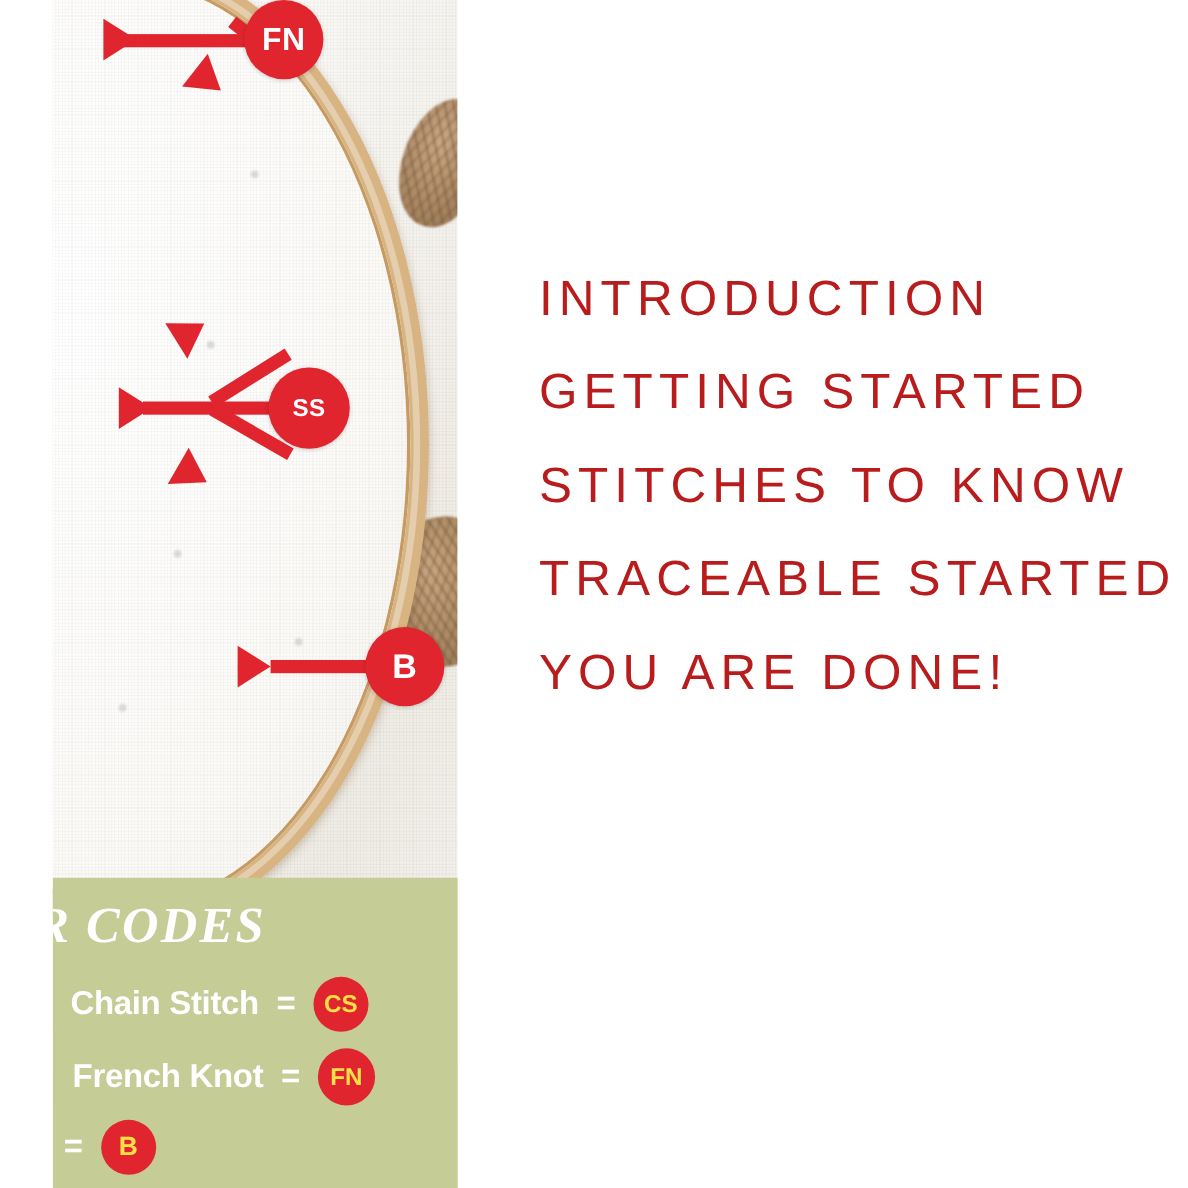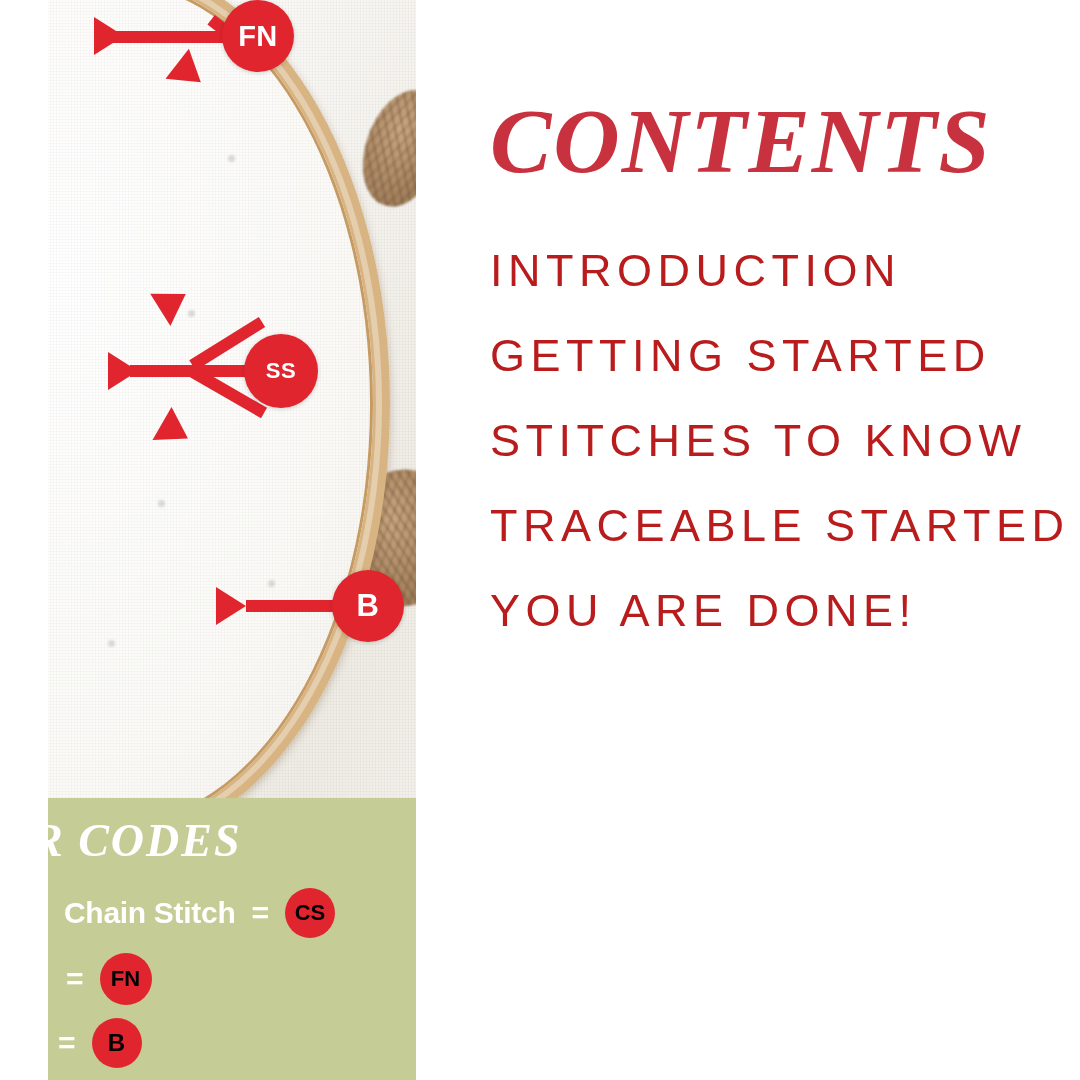--- a/index.html
+++ b/index.html
@@ -156,21 +156,21 @@
     font-weight:bold;
     font-size:30px; color:#ffffff;
     letter-spacing:-.3px;
   }
   .code-eq {
     font-family:"Liberation Sans", sans-serif;
     font-weight:bold; font-size:30px; color:#ffffff;
   }
   .code-badge {
     border-radius:50%;
-    background:#e0252e; color:#000000;
+    background:#e0252e; color:#fde047;
     display:flex; align-items:center; justify-content:center;
     font-family:"Liberation Sans", sans-serif;
     font-weight:bold;
   }
   .row-1 { left:16px; top:90px; }
   .row-1 .code-badge { width:50px; height:50px; font-size:22px; }
   .row-2 { left:18px; top:155px; }
   .row-2 .code-badge { width:52px; height:52px; font-size:22px; }
   .row-3 { left:-6px; top:220px; }
   .row-3 .code-badge { width:50px; height:50px; font-size:24px; }
@@ -275,34 +275,34 @@
     <div class="codes-panel">
       <div class="codes-title">R CODES</div>
 
       <div class="code-row row-1">
         <span class="code-label">Chain Stitch</span>
         <span class="code-eq">=</span>
         <span class="code-badge">CS</span>
       </div>
 
       <div class="code-row row-2">
+        <span class="code-label">French Knot</span>
         <span class="code-eq">=</span>
         <span class="code-badge">FN</span>
       </div>
 
       <div class="code-row row-3">
         <span class="code-label"></span>
         <span class="code-eq">=</span>
         <span class="code-badge">B</span>
       </div>
     </div>
   </div>
 
   <div class="contents-col">
-    <h1 class="contents-title">CONTENTS</h1>
 
     <ul class="contents-list">
       <li>INTRODUCTION</li>
       <li>GETTING STARTED</li>
       <li>STITCHES TO KNOW</li>
       <li>TRACEABLE STARTED</li>
       <li>YOU ARE DONE!</li>
     </ul>
   </div>
 

